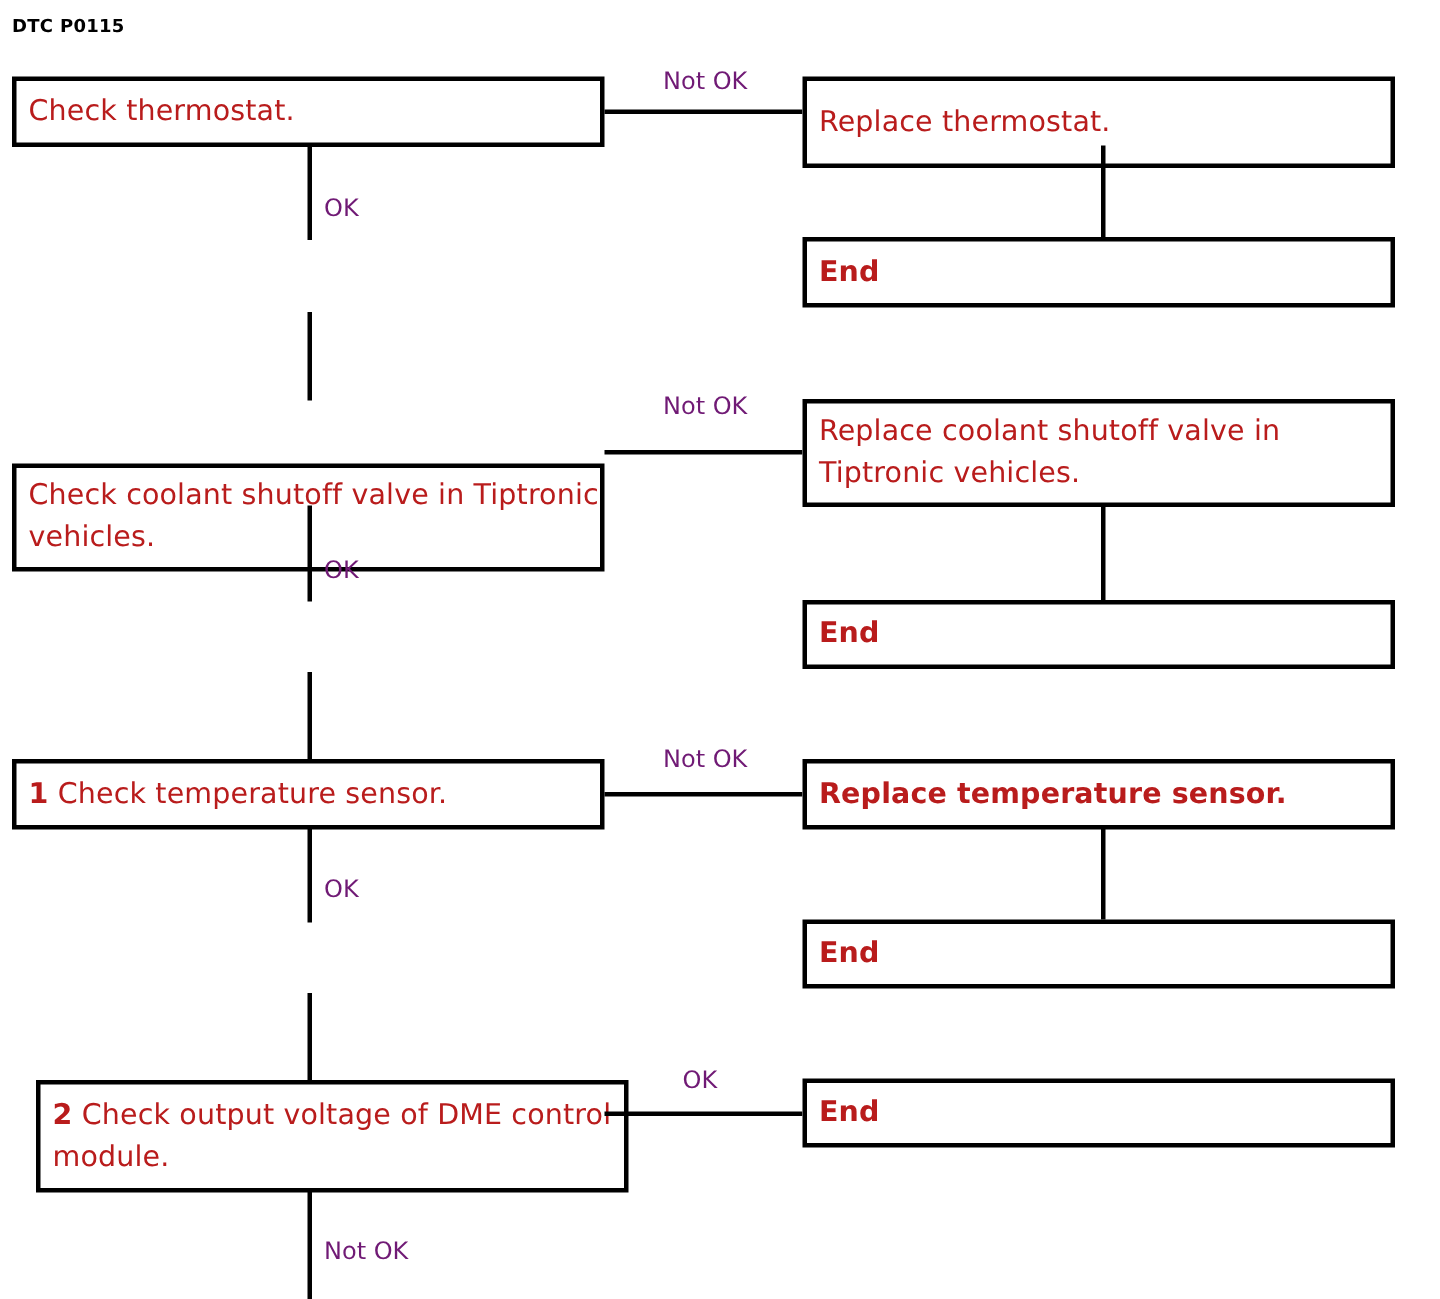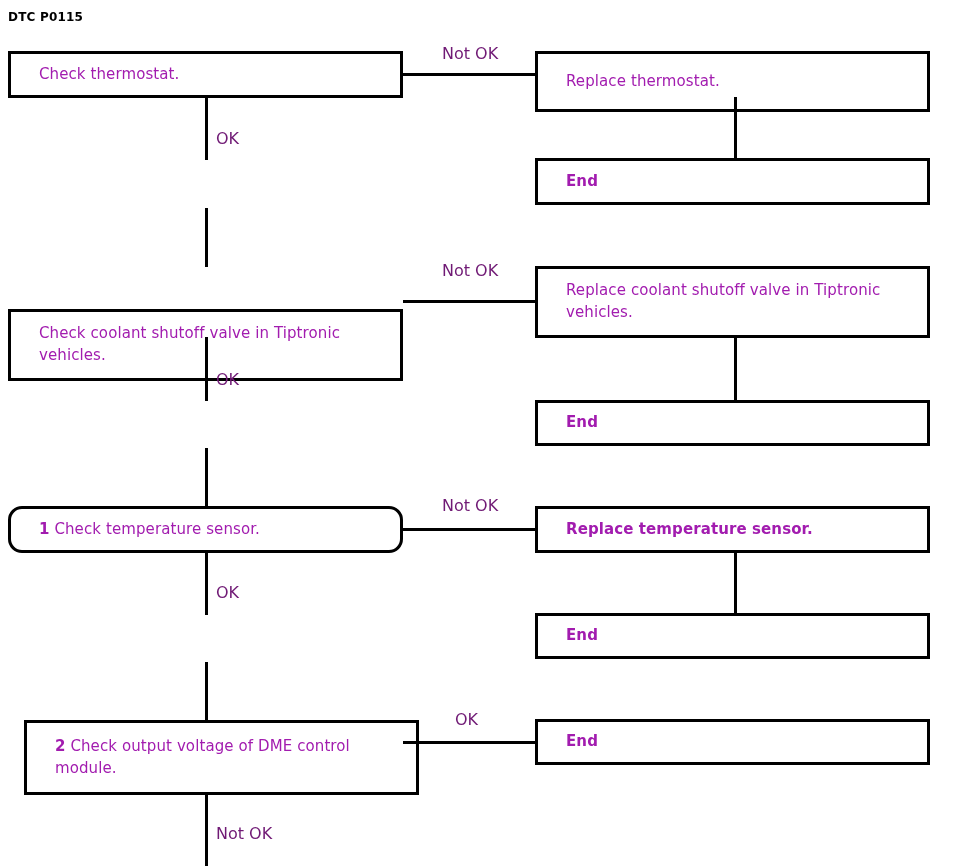--- a/index.html
+++ b/index.html
@@ -32,25 +32,25 @@
   .node {
     position: absolute;
     box-sizing: border-box;
     border: 3px solid #000000;
     background: #ffffff;
     display: flex;
     align-items: center;
   }
   .node .node-text {
     display: block;
-    padding: 0 0 0 28px;
-    font-size: 15px;
+    padding: 0 0 0 8px;
+    font-size: 19px;
     line-height: 1.45;
     letter-spacing: 0.1px;
-    color: #a21caf;
+    color: #b91c1c;
   }
   .node .node-text .step-num {
     font-weight: bold;
   }
   .node.terminal .node-text {
     font-weight: bold;
   }
 
   
   .line-v {
@@ -117,21 +117,21 @@
 
   <div class="node terminal" style="left:535px; top:400px; width:395px; height:46px;">
     <span class="node-text">End</span>
   </div>
 
   <div class="line-v" style="left:205px; top:337px; height:64px;"></div>
   <div class="edge-label" style="left:216px; top:372px;">OK</div>
 
   <div class="line-v" style="left:205px; top:448px; height:59px;"></div>
 
-  <div class="node" style="left:8px; top:506px; width:395px; height:47px;border-radius:14px;">
+  <div class="node" style="left:8px; top:506px; width:395px; height:47px;">
     <span class="node-text"><span class="step-num">1</span> <span>Check temperature sensor.</span></span>
   </div>
 
   <div class="line-h" style="left:403px; top:528px; width:132px;"></div>
   <div class="edge-label" style="left:442px; top:498px;">Not OK</div>
 
   <div class="node" style="left:535px; top:506px; width:395px; height:47px;font-weight:bold;">
     <span class="node-text">Replace temperature sensor.</span>
   </div>
 

